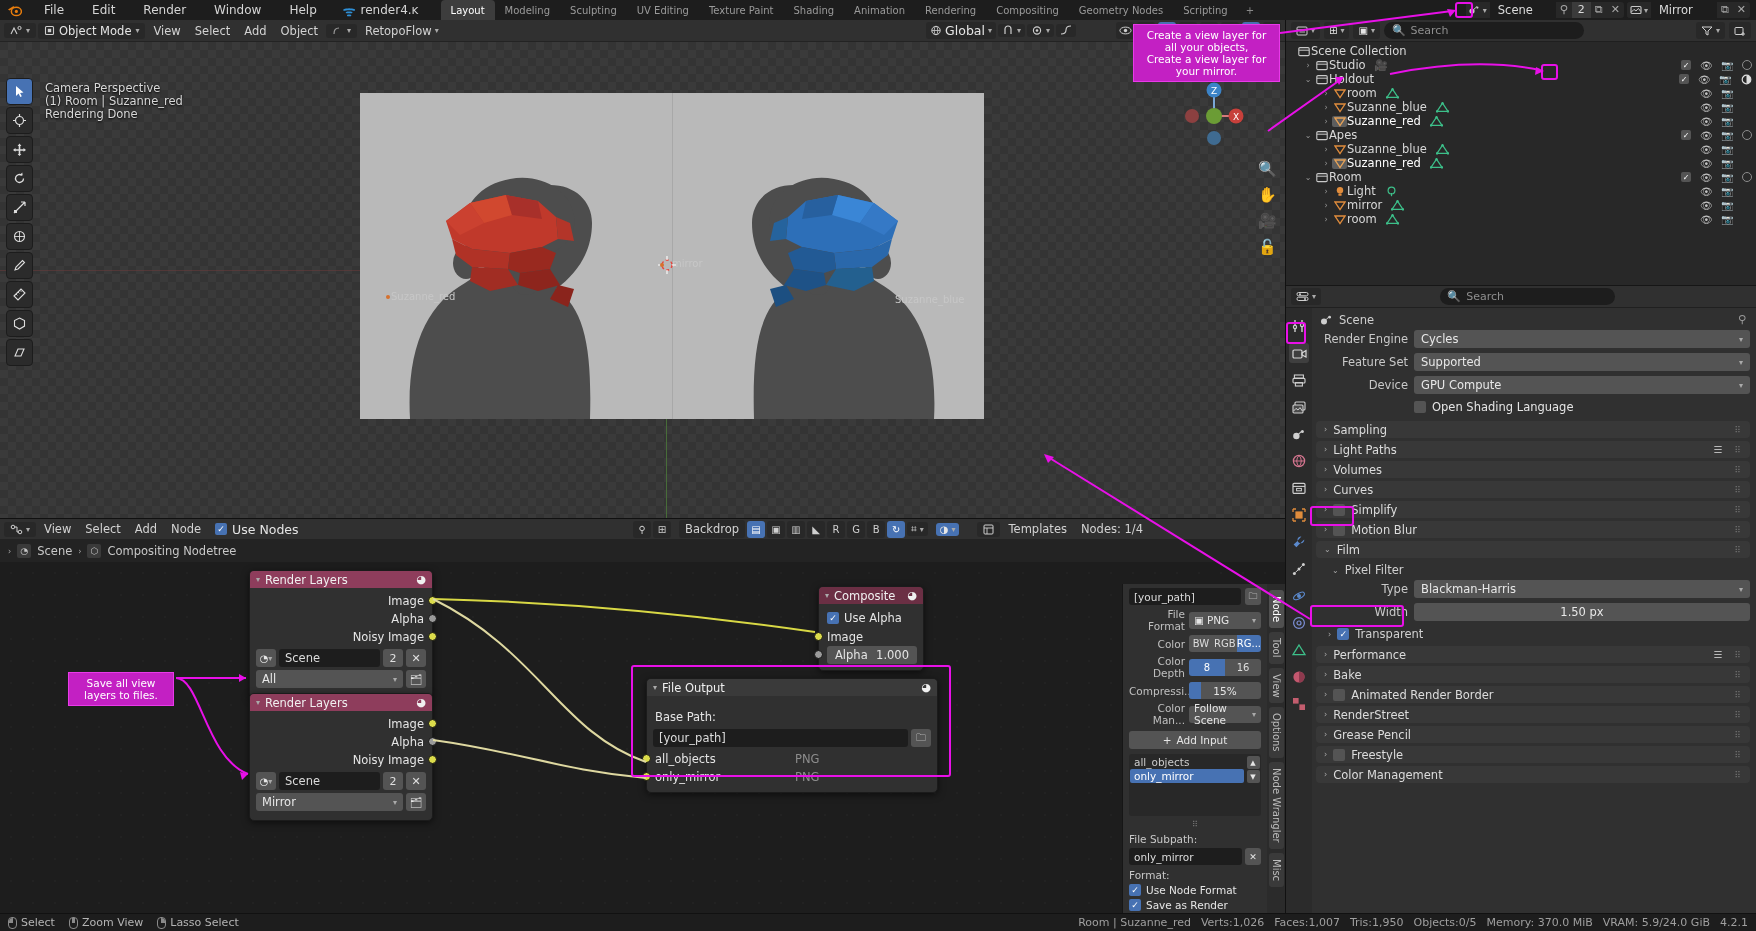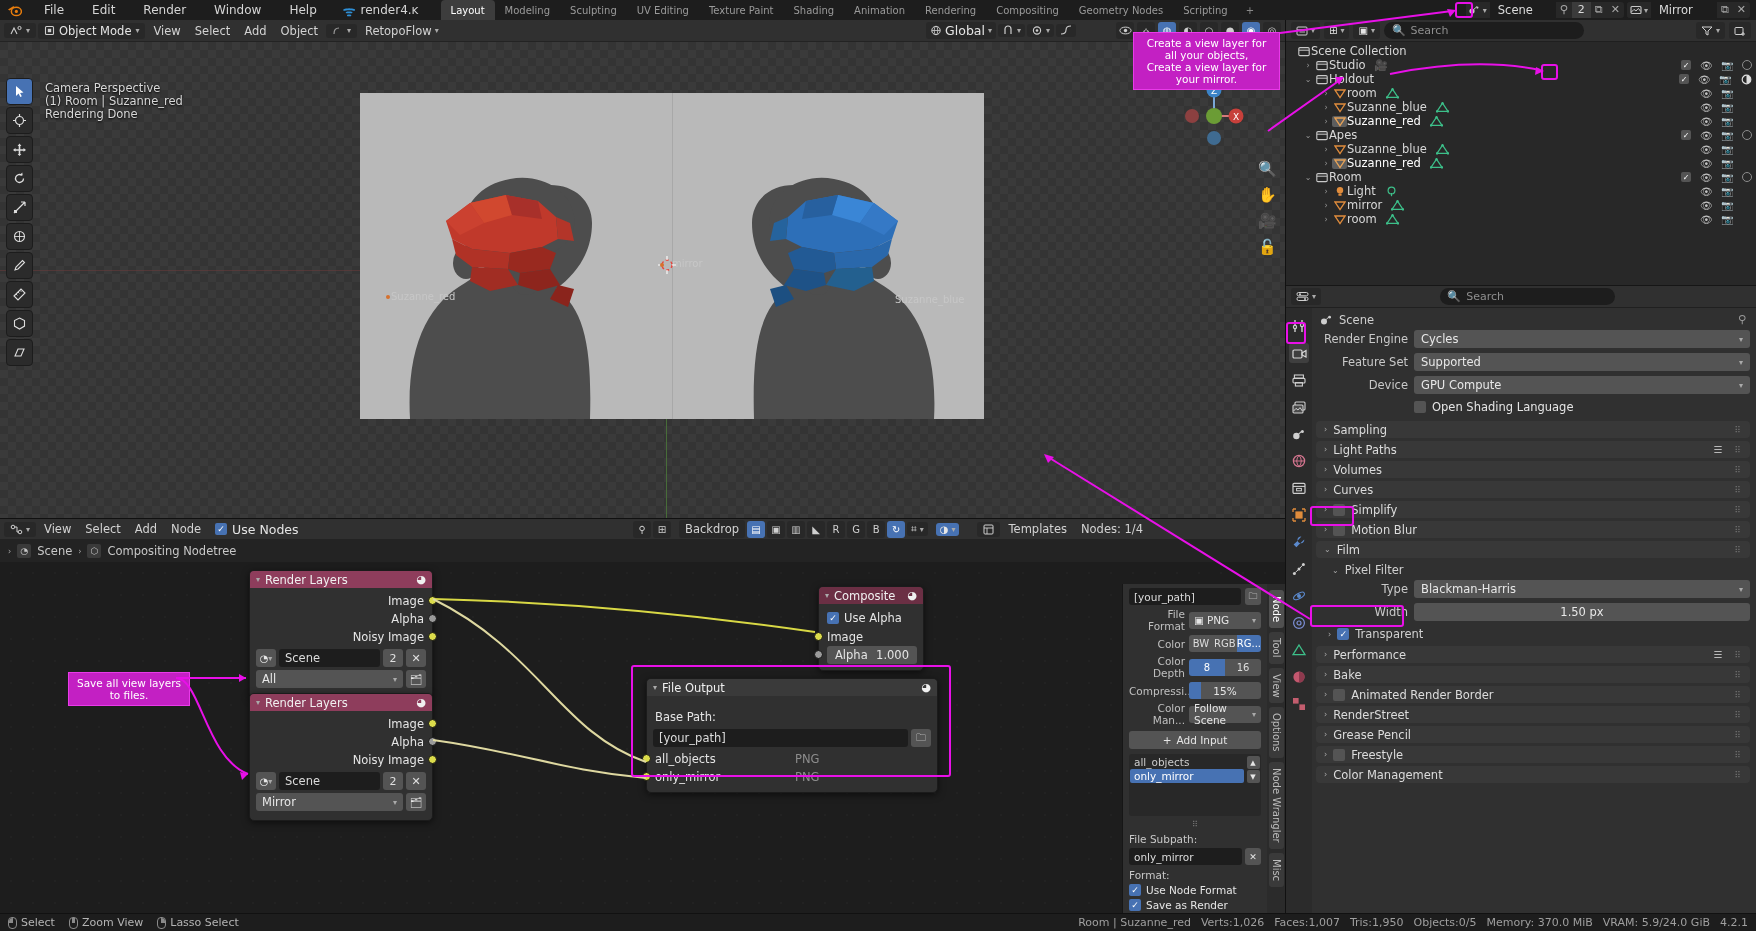--- a/index.html
+++ b/index.html
@@ -663,21 +663,21 @@
               <div class="sock-row" style="justify-content:flex-start; gap:0;">
                 <span class="sock y left" style="top:4px;"></span>
                 <span style="flex:0 0 140px;">only_mirror</span>
                 <span style="color:#8d8d8d;">PNG</span>
               </div>
             </div>
           </div>
 
           <div class="hl-box" style="left:631px; top:103px; width:320px; height:112px;"></div>
 
-          <div class="callout" style="left:68px; top:110px; width:122px;">
+          <div class="callout" style="left:68px; top:110px; width:106px;">
             <span>Save all view layers to files.</span>
           </div>
           <svg style="position:absolute;left:170px;top:86px;width:100px;height:140px;z-index:71;">
             <path d="M6 30 L76 30" stroke="#e810e8" stroke-width="2" fill="none"></path>
             <path d="M76 30 l-7 -4 v8 Z" fill="#e810e8"></path>
             <path d="M6 30 C30 30 36 110 78 126" stroke="#e810e8" stroke-width="2" fill="none"></path>
             <path d="M78 126 l-8 -2 l2 8 Z" fill="#e810e8"></path>
           </svg>
 
           <div class="ne-npanel">
@@ -1361,21 +1361,21 @@
       <span>Objects:0/5</span>
       <span>Memory: 370.0 MiB</span>
       <span>VRAM: 5.9/24.0 GiB</span>
       <span>4.2.1</span>
     </div>
   </div>
 </div>
 
 <div style="position:absolute;left:0;top:0;width:1756px;height:931px;pointer-events:none;z-index:200;">
 
-  <div class="callout" style="left:1133px; top:24px; width:147px;margin-top:8px;">
+  <div class="callout" style="left:1133px; top:24px; width:147px;">
     <div>Create a view layer for all your objects,</div>
     <div>Create a view layer for your mirror.</div>
   </div>
 
 
   <svg style="position:absolute;left:0;top:0;width:1756px;height:931px;">
 
     <path d="M1280 33 L1452 11" stroke="#e810e8" stroke-width="2" fill="none"></path>
     <path d="M1456 10 l-9 -1 l3 8 Z" fill="#e810e8"></path>
 

